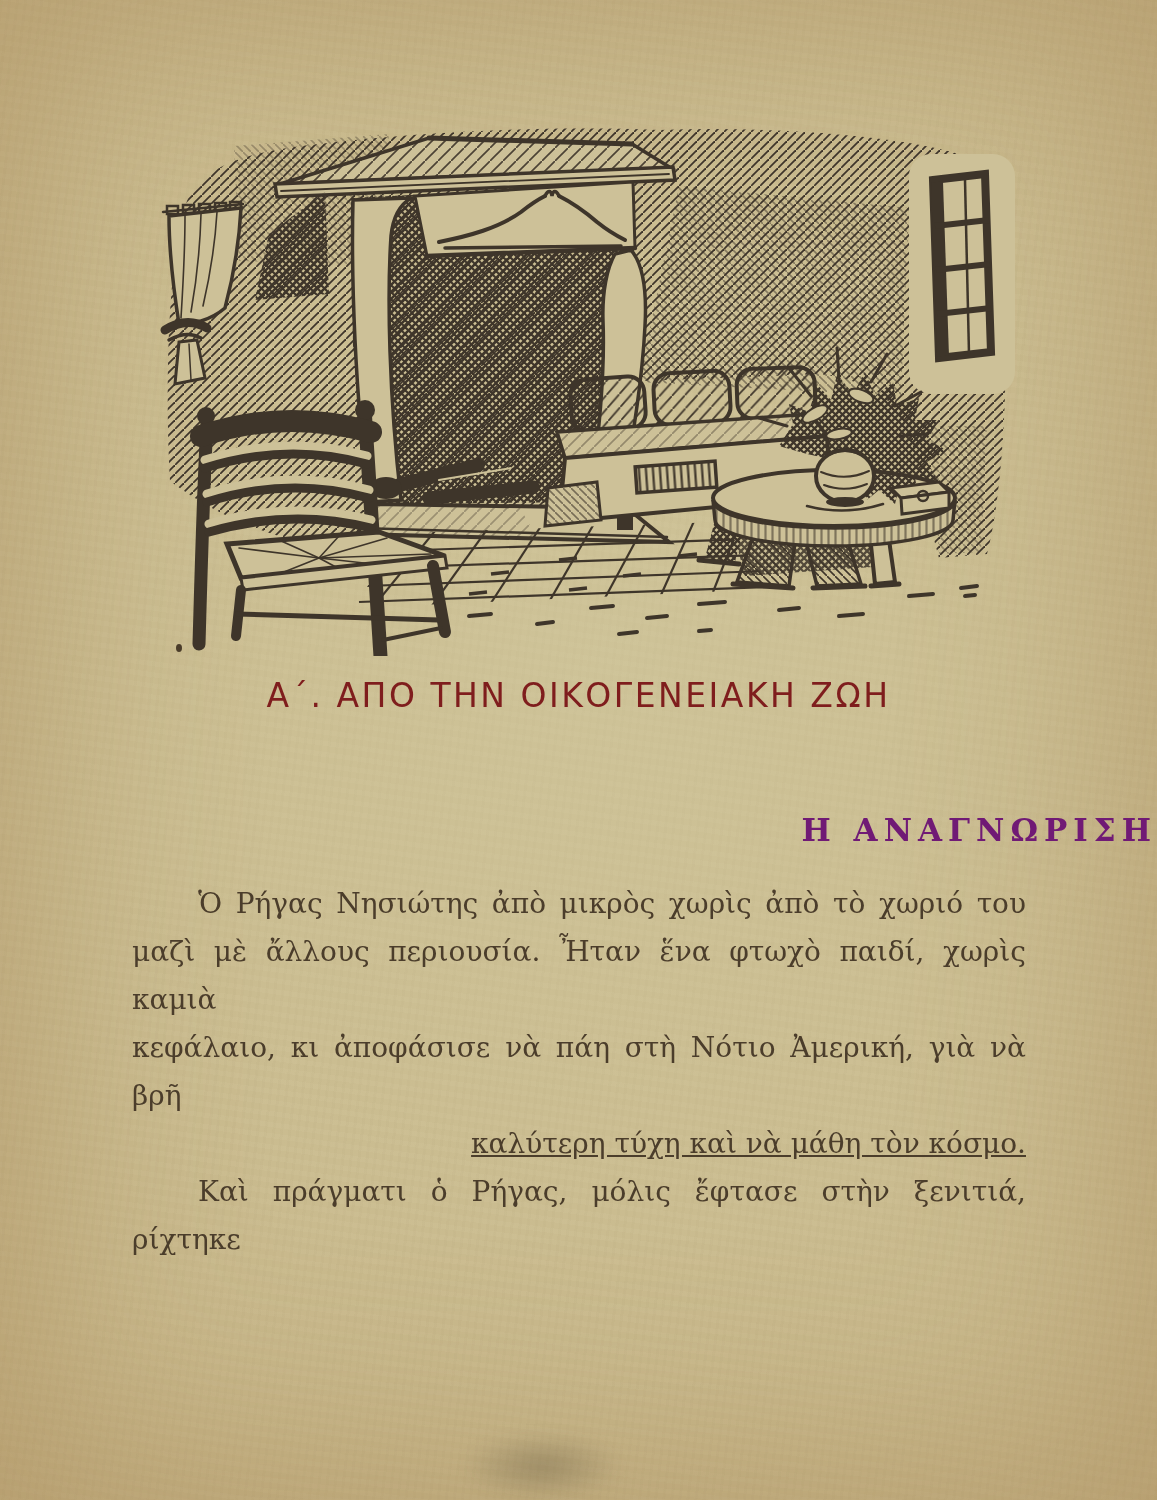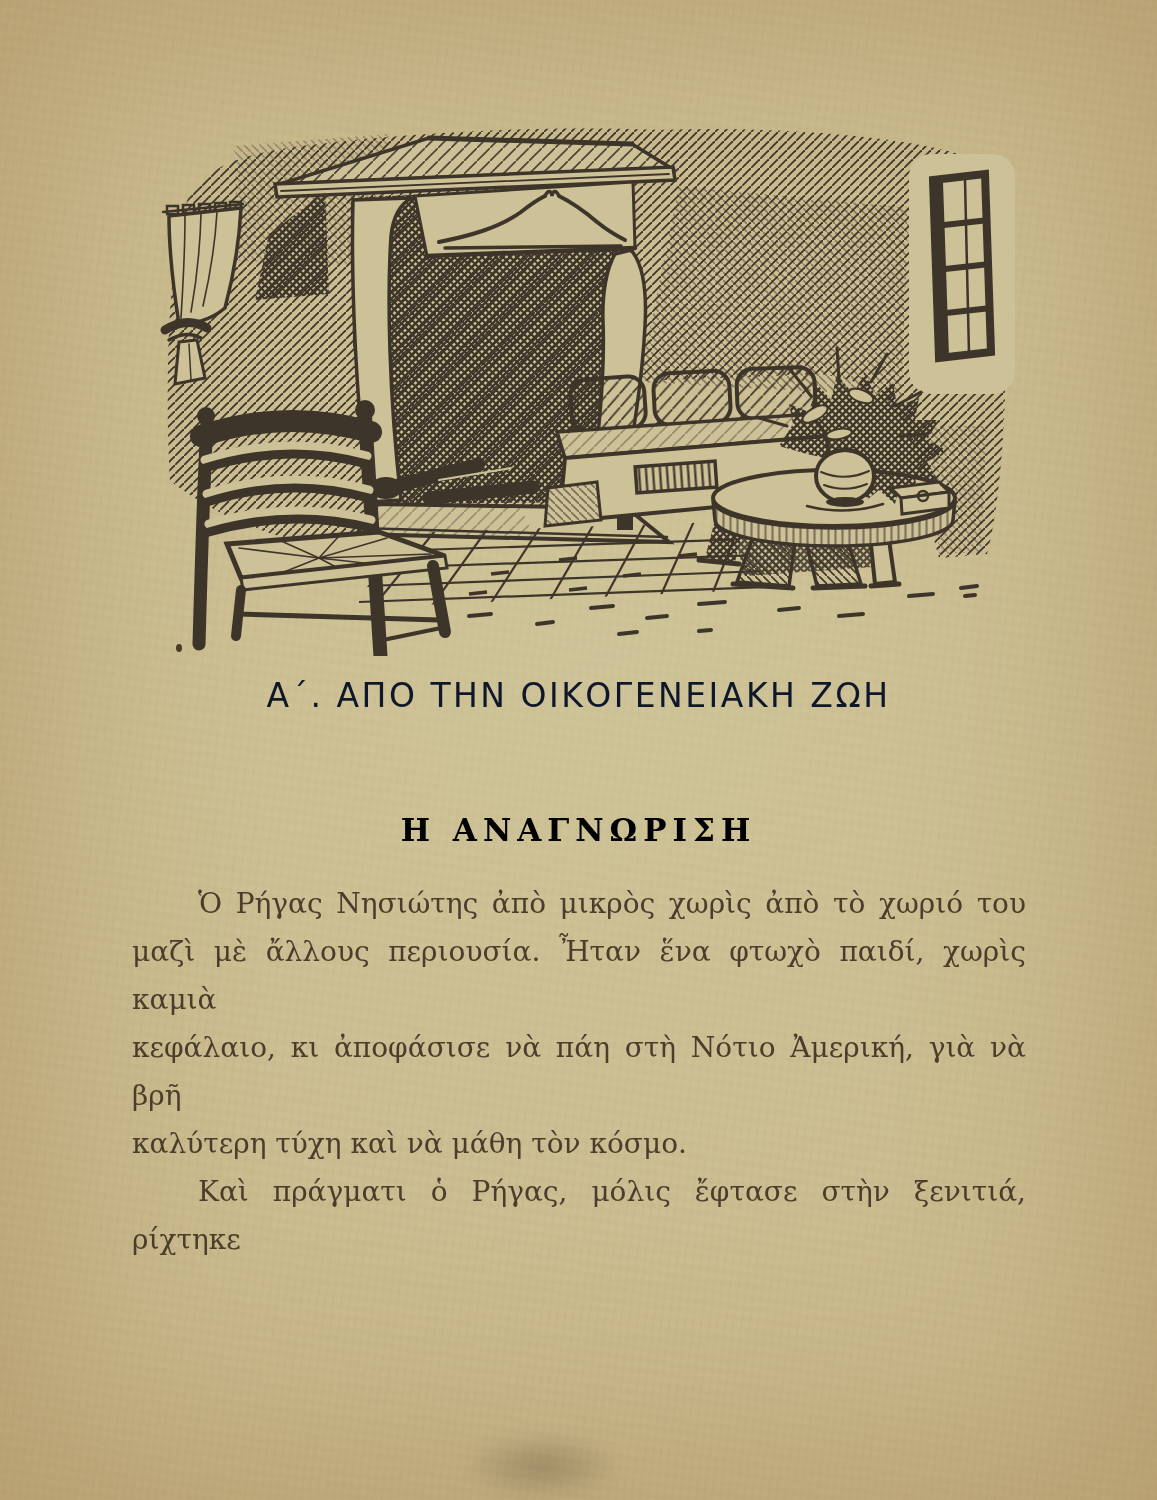--- a/index.html
+++ b/index.html
@@ -11,35 +11,35 @@
       repeating-linear-gradient(97deg, rgba(110,92,55,.035) 0 3px, rgba(0,0,0,0) 3px 8px),
       repeating-linear-gradient(8deg, rgba(255,248,220,.05) 0 5px, rgba(0,0,0,0) 5px 11px),
       #c9ba8e;
     box-shadow: inset 0 0 220px 30px rgba(146,105,55,.30);
   }
   .illustration{position:absolute;left:138px;top:96px;width:882px;height:560px;}
   .illustration svg{display:block;width:100%;height:100%;}
   .chapter-heading{
     position:absolute;left:0;top:676px;width:100%;text-align:center;
     font-family:"DejaVu Sans", sans-serif;font-size:33px;font-weight:400;
-    letter-spacing:2.5px;color:#0f172a;white-space:nowrap;
+    letter-spacing:2.5px;color:#7f1d1d;white-space:nowrap;
   }
   .story-title{
-    position:absolute;left:0;top:812px;width:100%;text-align:center;
+    position:absolute;left:0;top:812px;width:100%;text-align:right;
     font-family:"DejaVu Serif", serif;font-size:31px;font-weight:700;
-    letter-spacing:6px;color:#000000;white-space:nowrap;
+    letter-spacing:6px;color:#701a75;white-space:nowrap;
   }
   .body-text{
     position:absolute;left:132px;top:880px;width:894px;
     font-size:28px;line-height:48px;color:#4b3d2b;
   }
   .body-text p{margin:0;padding:0;}
   .line{display:block;}
   .jl{text-align:justify;text-align-last:justify;}
-  .end{text-align:left;}
+  .end{text-align:right;text-decoration:underline;}
   .ind{text-indent:66px;}
   .ind2{text-indent:26px;}
   .smudge{
     position:absolute;left:462px;top:1432px;width:160px;height:68px;
     background:radial-gradient(ellipse at center, rgba(80,70,48,.30), rgba(80,70,48,0) 70%);
     filter:blur(7px);border-radius:50%;
   }
   .speck{position:absolute;background:#4a3c2a;border-radius:50%;}
 </style>
 </head>

